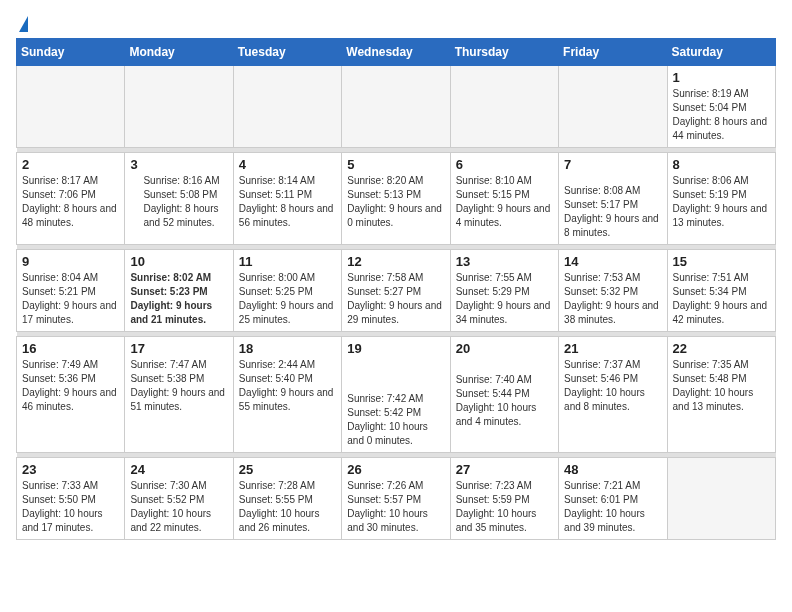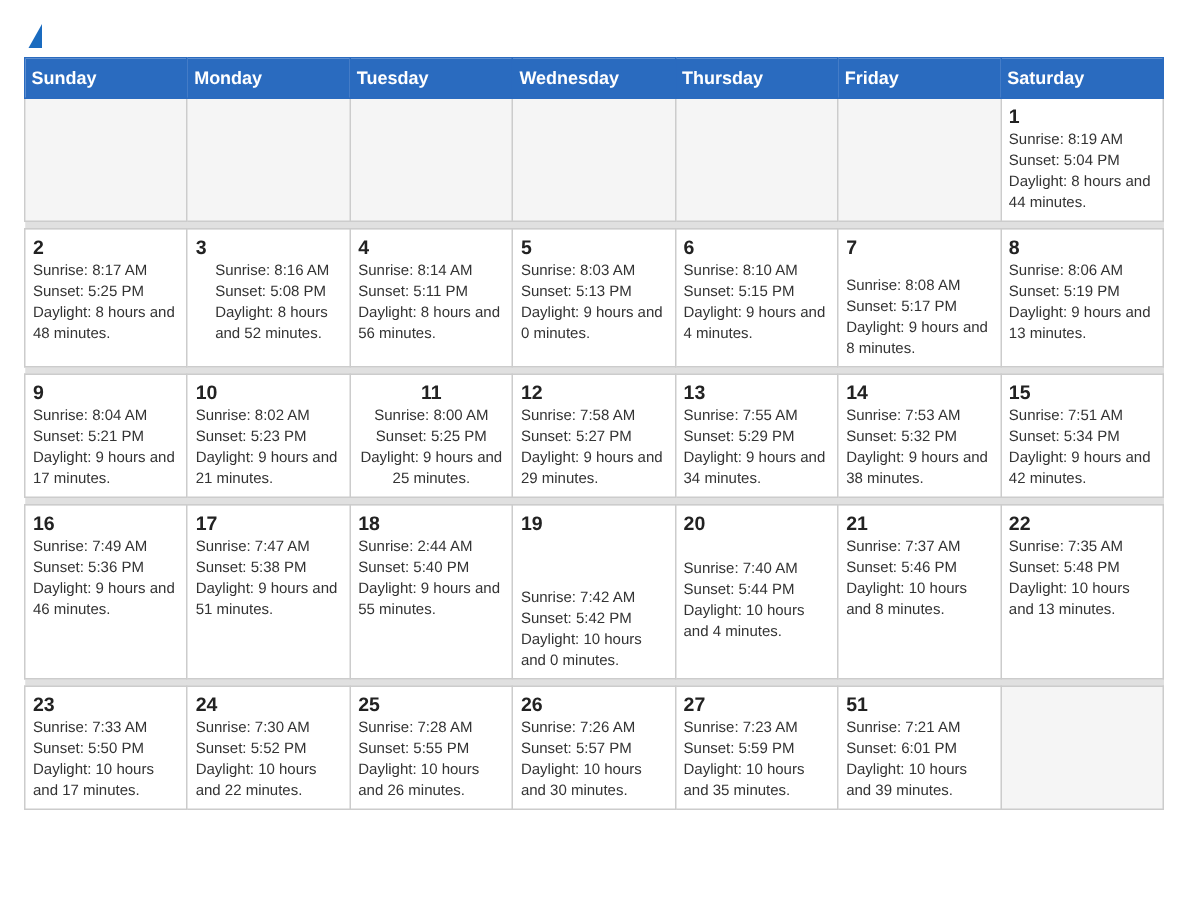--- a/index.html
+++ b/index.html
@@ -130,38 +130,38 @@
 Daylight: 8 hours and 44 minutes.</div>
         </td>
       </tr>
       <tr style="height: 5px; background: rgb(221, 221, 221);">
         <td colspan="7" style="background: rgb(224, 224, 224); padding: 0px; height: 5px; border: none;"></td>
       </tr>
       <tr>
         <td style="min-height: 80px; height: 80px;">
           <span class="day-num">2</span>
           <div class="day-info" style="white-space: pre-line;">Sunrise: 8:17 AM
-Sunset: 5:25 PM
+Sunset: 7:06 PM
 Daylight: 8 hours and 48 minutes.</div>
         </td>
         <td style="min-height: 80px; height: 80px;">
           <span class="day-num">3</span>
           <div class="day-info" style="white-space: pre-line; margin-left: 13px;">Sunrise: 8:16 AM
 Sunset: 5:08 PM
 Daylight: 8 hours and 52 minutes.</div>
         </td>
         <td style="min-height: 80px; height: 80px;">
           <span class="day-num">4</span>
           <div class="day-info" style="white-space: pre-line;">Sunrise: 8:14 AM
 Sunset: 5:11 PM
 Daylight: 8 hours and 56 minutes.</div>
         </td>
         <td style="min-height: 80px; height: 80px;">
           <span class="day-num">5</span>
-          <div class="day-info" style="white-space: pre-line;">Sunrise: 8:03 AM
+          <div class="day-info" style="white-space: pre-line;">Sunrise: 8:20 AM
 Sunset: 5:13 PM
 Daylight: 9 hours and 0 minutes.</div>
         </td>
         <td style="min-height: 80px; height: 80px;">
           <span class="day-num">6</span>
           <div class="day-info" style="white-space: pre-line;">Sunrise: 8:10 AM
 Sunset: 5:15 PM
 Daylight: 9 hours and 4 minutes.</div>
         </td>
         <td style="min-height: 80px; height: 80px;">
@@ -182,25 +182,25 @@
       </tr>
       <tr>
         <td style="min-height: 80px; height: 80px;">
           <span class="day-num">9</span>
           <div class="day-info" style="white-space: pre-line;">Sunrise: 8:04 AM
 Sunset: 5:21 PM
 Daylight: 9 hours and 17 minutes.</div>
         </td>
         <td style="min-height: 80px; height: 80px;">
           <span class="day-num">10</span>
-          <div class="day-info" style="white-space: pre-line;">Sunrise: 8:02 AM
+          <div class="day-info" style="white-space: pre-line; font-weight: bold;">Sunrise: 8:02 AM
 Sunset: 5:23 PM
 Daylight: 9 hours and 21 minutes.</div>
         </td>
-        <td style="min-height: 80px; height: 80px; text-align: center;">
+        <td style="min-height: 80px; height: 80px;">
           <span class="day-num">11</span>
           <div class="day-info" style="white-space: pre-line;">Sunrise: 8:00 AM
 Sunset: 5:25 PM
 Daylight: 9 hours and 25 minutes.</div>
         </td>
         <td style="min-height: 80px; height: 80px;">
           <span class="day-num">12</span>
           <div class="day-info" style="white-space: pre-line;">Sunrise: 7:58 AM
 Sunset: 5:27 PM
 Daylight: 9 hours and 29 minutes.</div>
@@ -299,21 +299,21 @@
 Sunset: 5:57 PM
 Daylight: 10 hours and 30 minutes.</div>
         </td>
         <td style="min-height: 80px; height: 80px;">
           <span class="day-num">27</span>
           <div class="day-info" style="white-space: pre-line;">Sunrise: 7:23 AM
 Sunset: 5:59 PM
 Daylight: 10 hours and 35 minutes.</div>
         </td>
         <td style="min-height: 80px; height: 80px;">
-          <span class="day-num">51</span>
+          <span class="day-num">48</span>
           <div class="day-info" style="white-space: pre-line;">Sunrise: 7:21 AM
 Sunset: 6:01 PM
 Daylight: 10 hours and 39 minutes.</div>
         </td>
         <td class="empty" style="min-height: 80px; height: 80px;"></td>
       </tr>
     </tbody>
 </table>
 
 </body></html>

